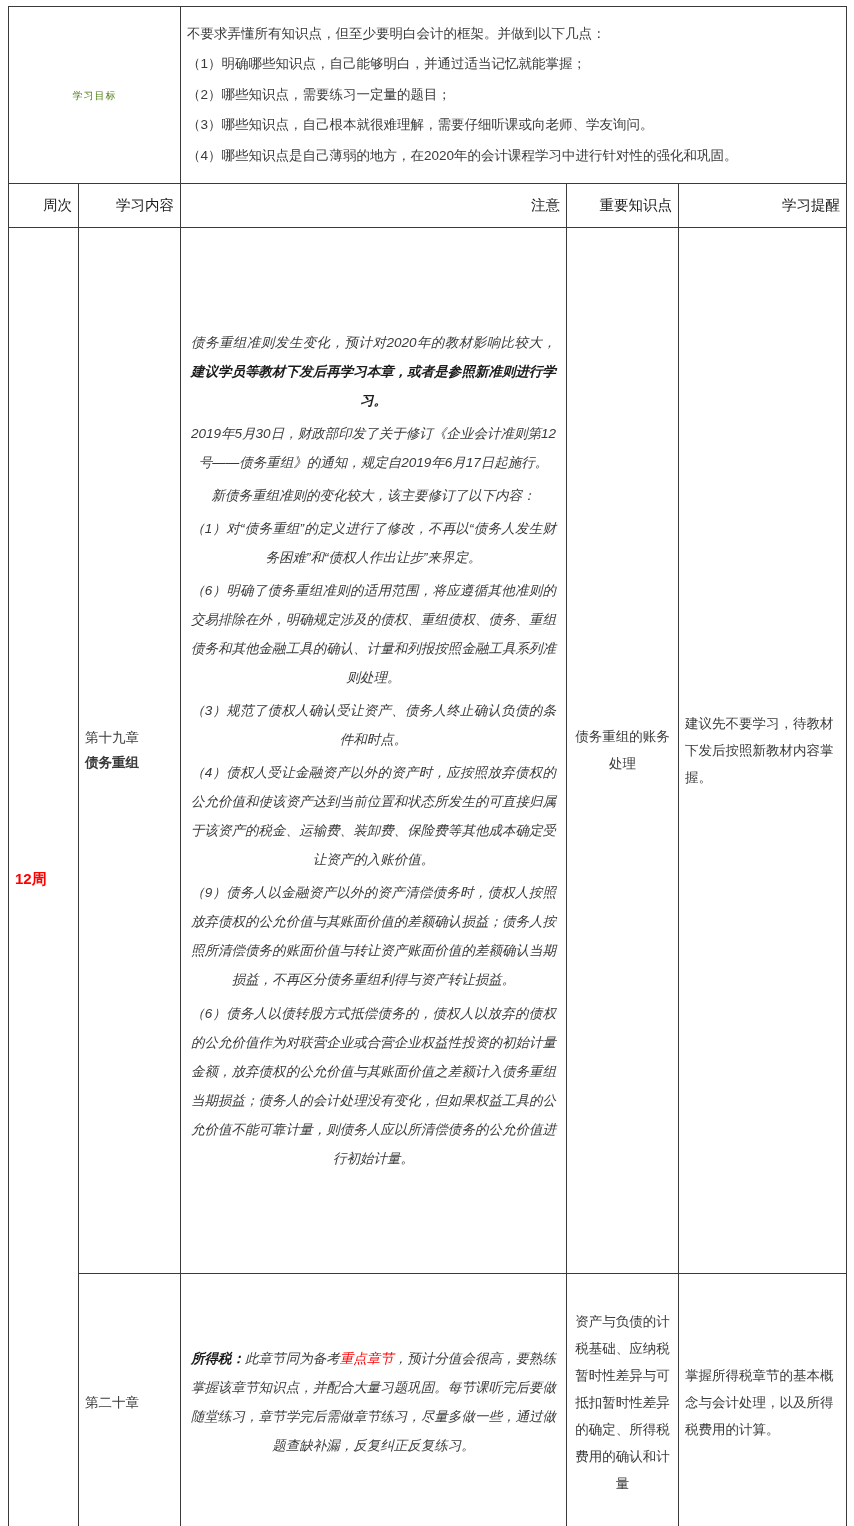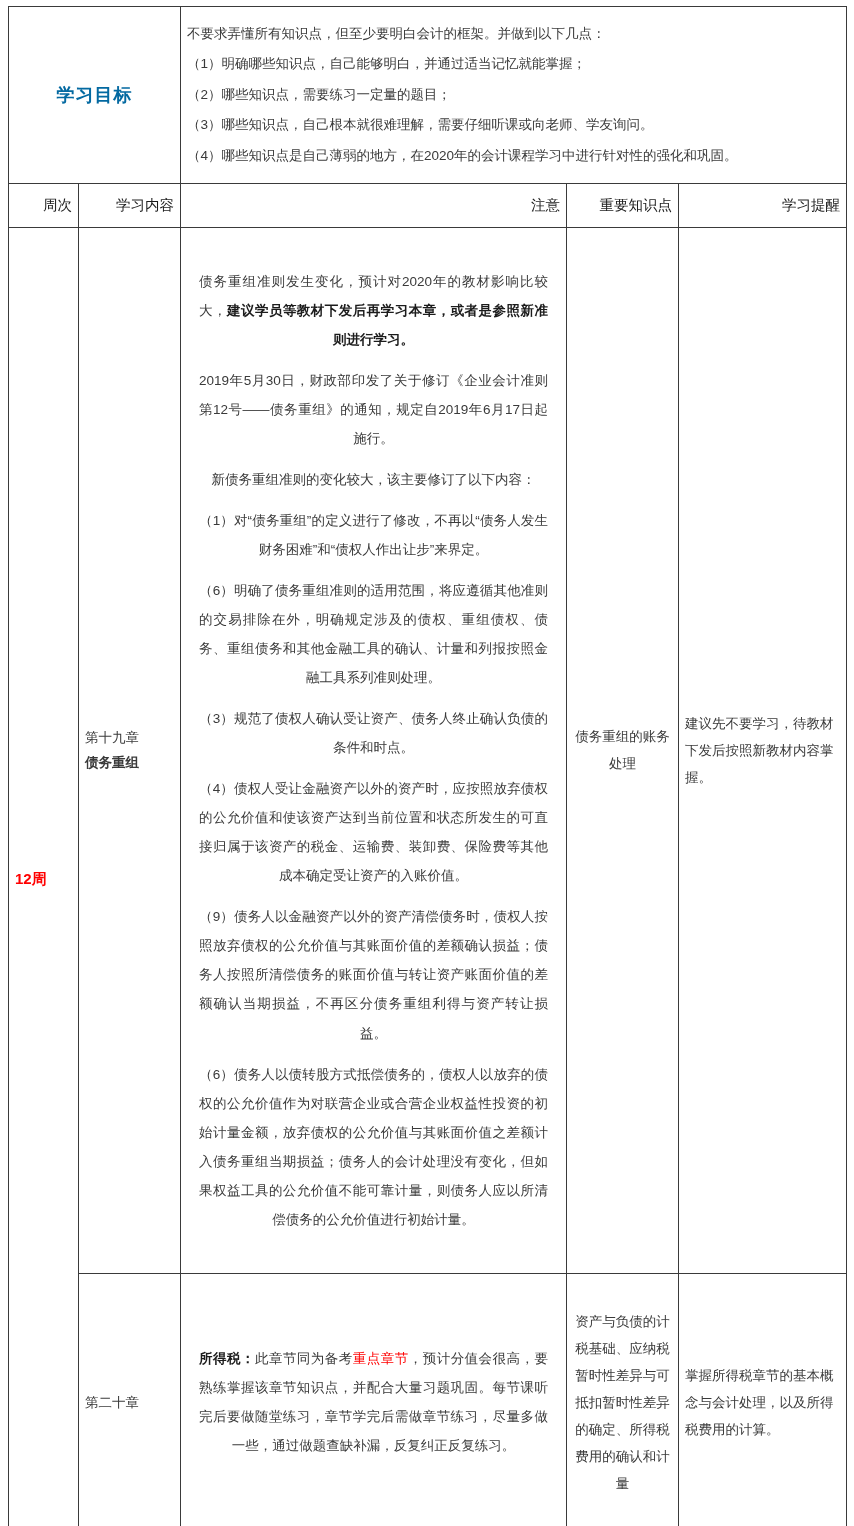--- a/index.html
+++ b/index.html
@@ -37,23 +37,23 @@
   col.c-note    { width: 386px; }
   col.c-key     { width: 112px; }
   col.c-remind  { width: 168px; }
 
   
   .goal-label-cell {
     text-align: center;
     vertical-align: middle;
   }
   .goal-label {
-    color: #0369a1;
-    font-weight: bold;
-    font-size: 18px;
+    color: #4d7c0f;
+    font-weight: normal;
+    font-size: 10px;
     letter-spacing: 1px;
   }
   .goal-body-cell {
     padding: 10px 12px 12px 12px;
     vertical-align: top;
   }
   .goal-line {
     font-size: 13.5px;
     line-height: 2.25;
     color: #3a3a3a;
@@ -86,26 +86,27 @@
     font-size: 13.5px;
   }
   .chapter-name { display: block; }
   .chapter-title { display: block; font-weight: bold; }
 
   .note-cell {
     vertical-align: middle;
     padding: 8px 10px;
   }
   .note-p {
-    margin: 12px;
+    margin: 4px;
     font-size: 13.5px;
     line-height: 2.15;
     text-align: justify;
     text-align-last: center;
     text-indent: 0;
+    font-style: italic;
   }
   .key-cell {
     vertical-align: middle;
     text-align: center;
     font-size: 13.5px;
     line-height: 2.0;
     padding: 6px 5px;
   }
   .remind-cell {
     vertical-align: middle;

